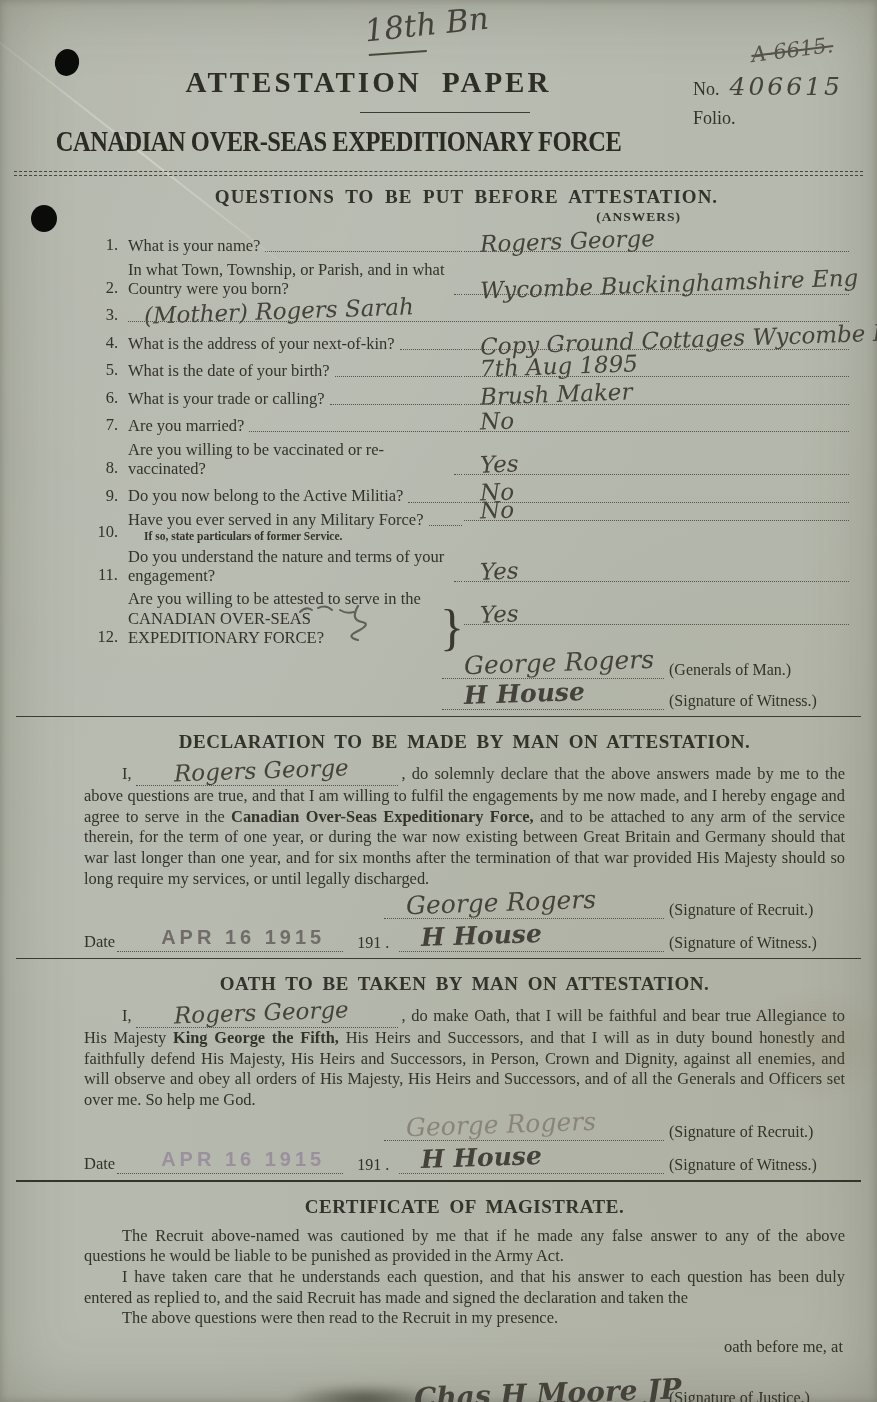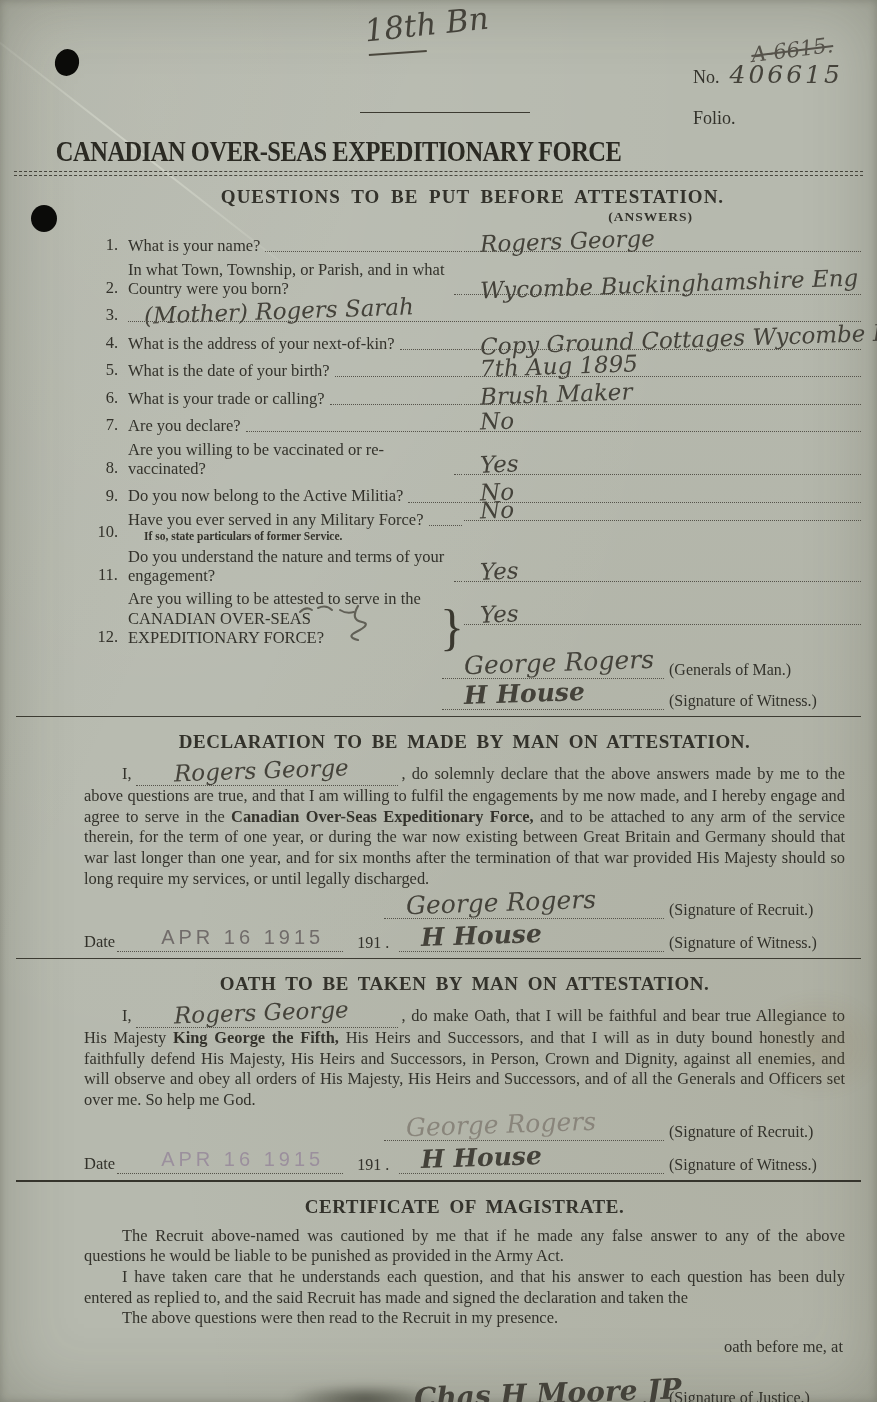--- a/index.html
+++ b/index.html
@@ -22,45 +22,45 @@
   .crease{position:absolute;left:-30px;top:18px;width:430px;height:2px;
     background:linear-gradient(90deg,rgba(255,255,255,.0),rgba(235,238,225,.45),rgba(255,255,255,0));
     transform:rotate(38deg);transform-origin:left top;}
   .smudge-bottom{position:absolute;left:285px;bottom:-12px;width:160px;height:30px;
     background:radial-gradient(ellipse,rgba(25,25,15,.6),transparent 70%);filter:blur(4px);}
   .stain-right{position:absolute;right:-10px;top:990px;width:140px;height:110px;
     background:radial-gradient(ellipse,rgba(125,95,45,.16),transparent 70%);filter:blur(3px);}
   
   .hw{font-family:"DejaVu Serif", serif;font-style:italic;color:#44423a;white-space:nowrap;}
   .hw-faded{color:#7e786f;opacity:.78;}
-  .stamp{font-family:"Liberation Sans", sans-serif;font-weight:normal;letter-spacing:4px;
+  .stamp{font-family:"Liberation Sans", sans-serif;font-weight:bold;letter-spacing:4px;
     color:#6a6463;opacity:.9;}
   .stamp-purple{color:#97899b;opacity:.85;}
   
   .header{position:relative;height:176px;}
   .bn-note{position:absolute;left:50%;top:6px;transform:translateX(-60%) rotate(-6deg);
     font-size:31px;}
   .bn-underline{position:absolute;left:48%;top:52px;width:58px;border-top:2px solid #4a473d;
     transform:translateX(-90%) rotate(-4deg);}
   .main-title{position:absolute;top:66px;left:0;right:140px;text-align:center;margin:0;
     font-size:29px;font-weight:bold;letter-spacing:3px;word-spacing:10px;color:#2e2d26;}
   .title-rule{position:absolute;top:112px;left:41%;width:170px;border-top:1.5px solid #3c3a31;}
-  .subtitle{position:absolute;top:124px;left:0;right:200px;text-align:center;margin:13px;}
+  .subtitle{position:absolute;top:124px;left:0;right:200px;text-align:center;margin:3px;}
   .subtitle span{display:inline-block;font-size:25px;font-weight:bold;letter-spacing:-0.5px;
     transform:scale(0.98,1.22);color:#2b2a23;}
   .no-block{position:absolute;left:693px;top:40px;width:178px;}
   .serial-crossed{position:absolute;left:58px;top:-2px;font-size:21px;color:#55524a;
     text-decoration:line-through;transform:rotate(-7deg);}
-  .no-row{position:absolute;left:0;top:20px;font-size:18px;}
+  .no-row{position:absolute;left:0;top:32px;font-size:18px;}
   .serial-hw{font-size:25px;margin-left:10px;letter-spacing:3px;}
   .folio-label{position:absolute;left:0;top:68px;font-size:18px;}
   .dbl-rule{position:absolute;bottom:0;left:14px;right:14px;height:3px;
     border-top:1.3px dashed #46453b;border-bottom:1.3px dashed #46453b;}
   
-  .qsection{padding:8px 16px 0 84px;}
+  .qsection{padding:8px 28px 0 84px;}
   .qtitle{margin:2px 0 0 0;text-align:center;font-size:19px;font-weight:bold;
     letter-spacing:1px;word-spacing:5px;}
   .answers-label{width:max-content;margin:1px 168px 7px auto;font-size:13.5px;font-weight:bold;letter-spacing:1px;}
   .qrow{display:flex;align-items:flex-end;margin-bottom:4.5px;}
   .qnum{flex:0 0 34px;text-align:right;padding-right:10px;font-size:16.5px;}
   .qcell{flex:0 0 336px;display:flex;align-items:flex-end;}
   .qcell.col{flex-direction:column;align-items:stretch;}
   .qmain{display:flex;align-items:flex-end;}
   .qtext{font-size:16.5px;line-height:1.16;}
   .qfill{flex:1 1 8px;min-width:8px;border-bottom:1.5px dotted #55534a;margin:0 2px 3px 5px;}
@@ -118,20 +118,21 @@
 <div class="sheet">
   <div class="crease"></div>
   <div class="hole hole1"></div>
   <div class="hole hole2"></div>
   <div class="smudge-bottom"></div>
   <div class="stain-right"></div>
 
   <div class="header">
     <div class="bn-note hw">18th Bn</div>
     <div class="bn-underline"></div>
+    <h1 class="main-title">ATTESTATION PAPER</h1>
     <div class="title-rule"></div>
     <div class="subtitle"><span>CANADIAN OVER-SEAS EXPEDITIONARY FORCE</span></div>
     <div class="no-block">
       <div class="serial-crossed hw">A-6615.</div>
       <div class="no-row">
         <span>No.</span><span class="hw serial-hw">406615</span>
       </div>
       <div class="folio-label">Folio.</div>
     </div>
     <div class="dbl-rule"></div>
@@ -199,21 +200,21 @@
           <span class="qfill"></span>
         </div>
       <div class="acell">
           <span class="hw ans">Brush Maker</span>
         </div>
     </div>
 
     <div class="qrow">
       <div class="qnum">7.</div>
       <div class="qcell">
-          <span class="qtext">Are you declare?</span>
+          <span class="qtext">Are you married?</span>
           <span class="qfill"></span>
         </div>
       <div class="acell">
           <span class="hw ans">No</span>
         </div>
     </div>
 
     <div class="qrow">
       <div class="qnum">8.</div>
       <div class="qcell">

